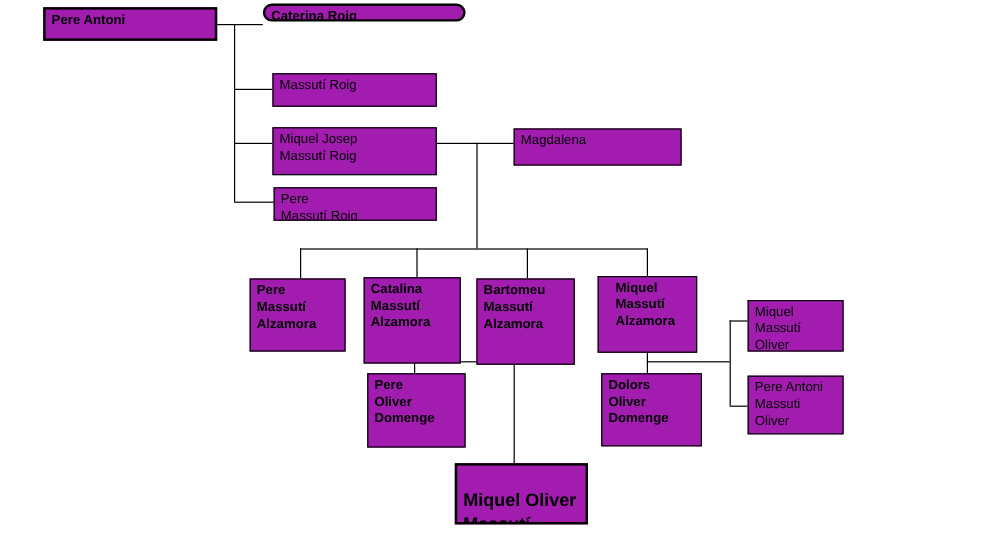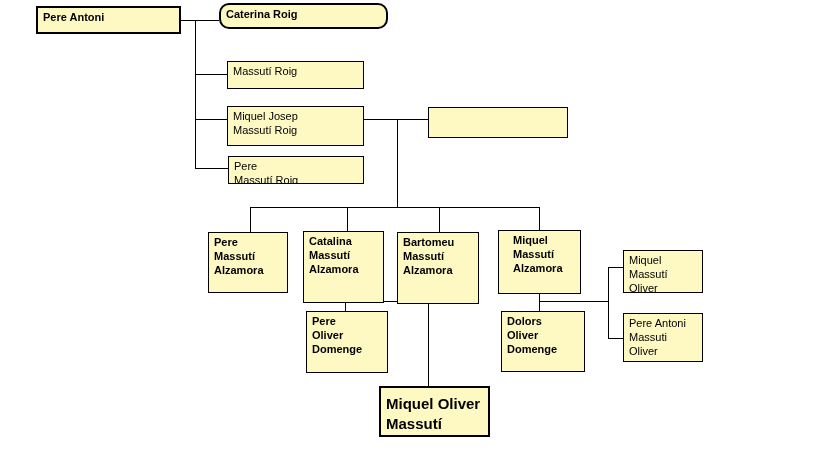--- a/index.html
+++ b/index.html
@@ -7,29 +7,29 @@
     position:relative;
     width:819px;height:460px;
     background:#ffffff;
     font-family:"Liberation Sans","DejaVu Sans",sans-serif;
     overflow:hidden;
   }
   .node{
     position:absolute;
     box-sizing:border-box;
     border:1px solid #000000;
-    background:#fef9c3;
+    background:#a21caf;
     color:#000000;
     font-size:11px;
     line-height:14px;
     padding:2px 2px 0 5px;
     overflow:hidden;
   }
   .node.bold{font-weight:bold;}
-  .node.big{font-size:15px;line-height:20px;padding-top:6px;}
+  .node.big{font-size:15px;line-height:20px;padding-top:20px;}
   .connector{position:absolute;background:#000000;}
   .tl{white-space:nowrap;}
 </style>
 </head>
 <body>
 
 <div class="canvas" style="background: rgb(255, 255, 255);">
     <div class="connector" style="left: 181px; top: 20px; width: 38px; height: 1px; background: rgb(0, 0, 0);"></div>
     <div class="connector" style="left: 195px; top: 20px; width: 1px; height: 148px; background: rgb(0, 0, 0);"></div>
     <div class="connector" style="left: 195px; top: 74px; width: 32px; height: 1px; background: rgb(0, 0, 0);"></div>
@@ -46,31 +46,32 @@
     <div class="connector" style="left: 345px; top: 301px; width: 84px; height: 1px; background: rgb(0, 0, 0);"></div>
     <div class="connector" style="left: 428px; top: 301px; width: 1px; height: 85px; background: rgb(0, 0, 0);"></div>
     <div class="connector" style="left: 539px; top: 294px; width: 1px; height: 17px; background: rgb(0, 0, 0);"></div>
     <div class="connector" style="left: 539px; top: 301px; width: 69px; height: 1px; background: rgb(0, 0, 0);"></div>
     <div class="connector" style="left: 608px; top: 267px; width: 1px; height: 71px; background: rgb(0, 0, 0);"></div>
     <div class="connector" style="left: 608px; top: 267px; width: 15px; height: 1px; background: rgb(0, 0, 0);"></div>
     <div class="connector" style="left: 608px; top: 338px; width: 15px; height: 1px; background: rgb(0, 0, 0);"></div>
     <div class="node bold" style="left: 36px; top: 6px; width: 145px; height: 28px; border-width: 2px; border-color: rgb(0, 0, 0); color: rgb(0, 0, 0);">
       <div class="tl">Pere Antoni</div>
     </div>
-    <div class="node bold" style="left: 219px; top: 3px; width: 169px; height: 26px; border-width: 2px; border-color: rgb(0, 0, 0); color: rgb(0, 0, 0); border-radius: 10px;">
+    <div class="node bold" style="left: 219px; top: 3px; width: 169px; height: 15px; border-width: 2px; border-color: rgb(0, 0, 0); color: rgb(0, 0, 0); border-radius: 10px;">
       <div class="tl">Caterina Roig</div>
     </div>
     <div class="node" style="left: 227px; top: 61px; width: 137px; height: 28px; border-width: 1px; border-color: rgb(0, 0, 0); color: rgb(0, 0, 0);">
       <div class="tl">Massutí Roig</div>
     </div>
     <div class="node" style="left: 227px; top: 106px; width: 137px; height: 40px; border-width: 1px; border-color: rgb(0, 0, 0); color: rgb(0, 0, 0);">
       <div class="tl">Miquel Josep</div>
       <div class="tl">Massutí Roig</div>
     </div>
     <div class="node" style="left: 428px; top: 107px; width: 140px; height: 31px; border-width: 1px; border-color: rgb(0, 0, 0); color: rgb(0, 0, 0);">
+      <div class="tl">Magdalena</div>
     </div>
     <div class="node" style="left: 228px; top: 156px; width: 136px; height: 28px; border-width: 1px; border-color: rgb(0, 0, 0); color: rgb(0, 0, 0);">
       <div class="tl">Pere</div>
       <div class="tl">Massutí Roig</div>
     </div>
     <div class="node bold" style="left: 208px; top: 232px; width: 80px; height: 61px; border-width: 1px; border-color: rgb(0, 0, 0); color: rgb(0, 0, 0);">
       <div class="tl">Pere</div>
       <div class="tl">Massutí</div>
       <div class="tl">Alzamora</div>
     </div>

